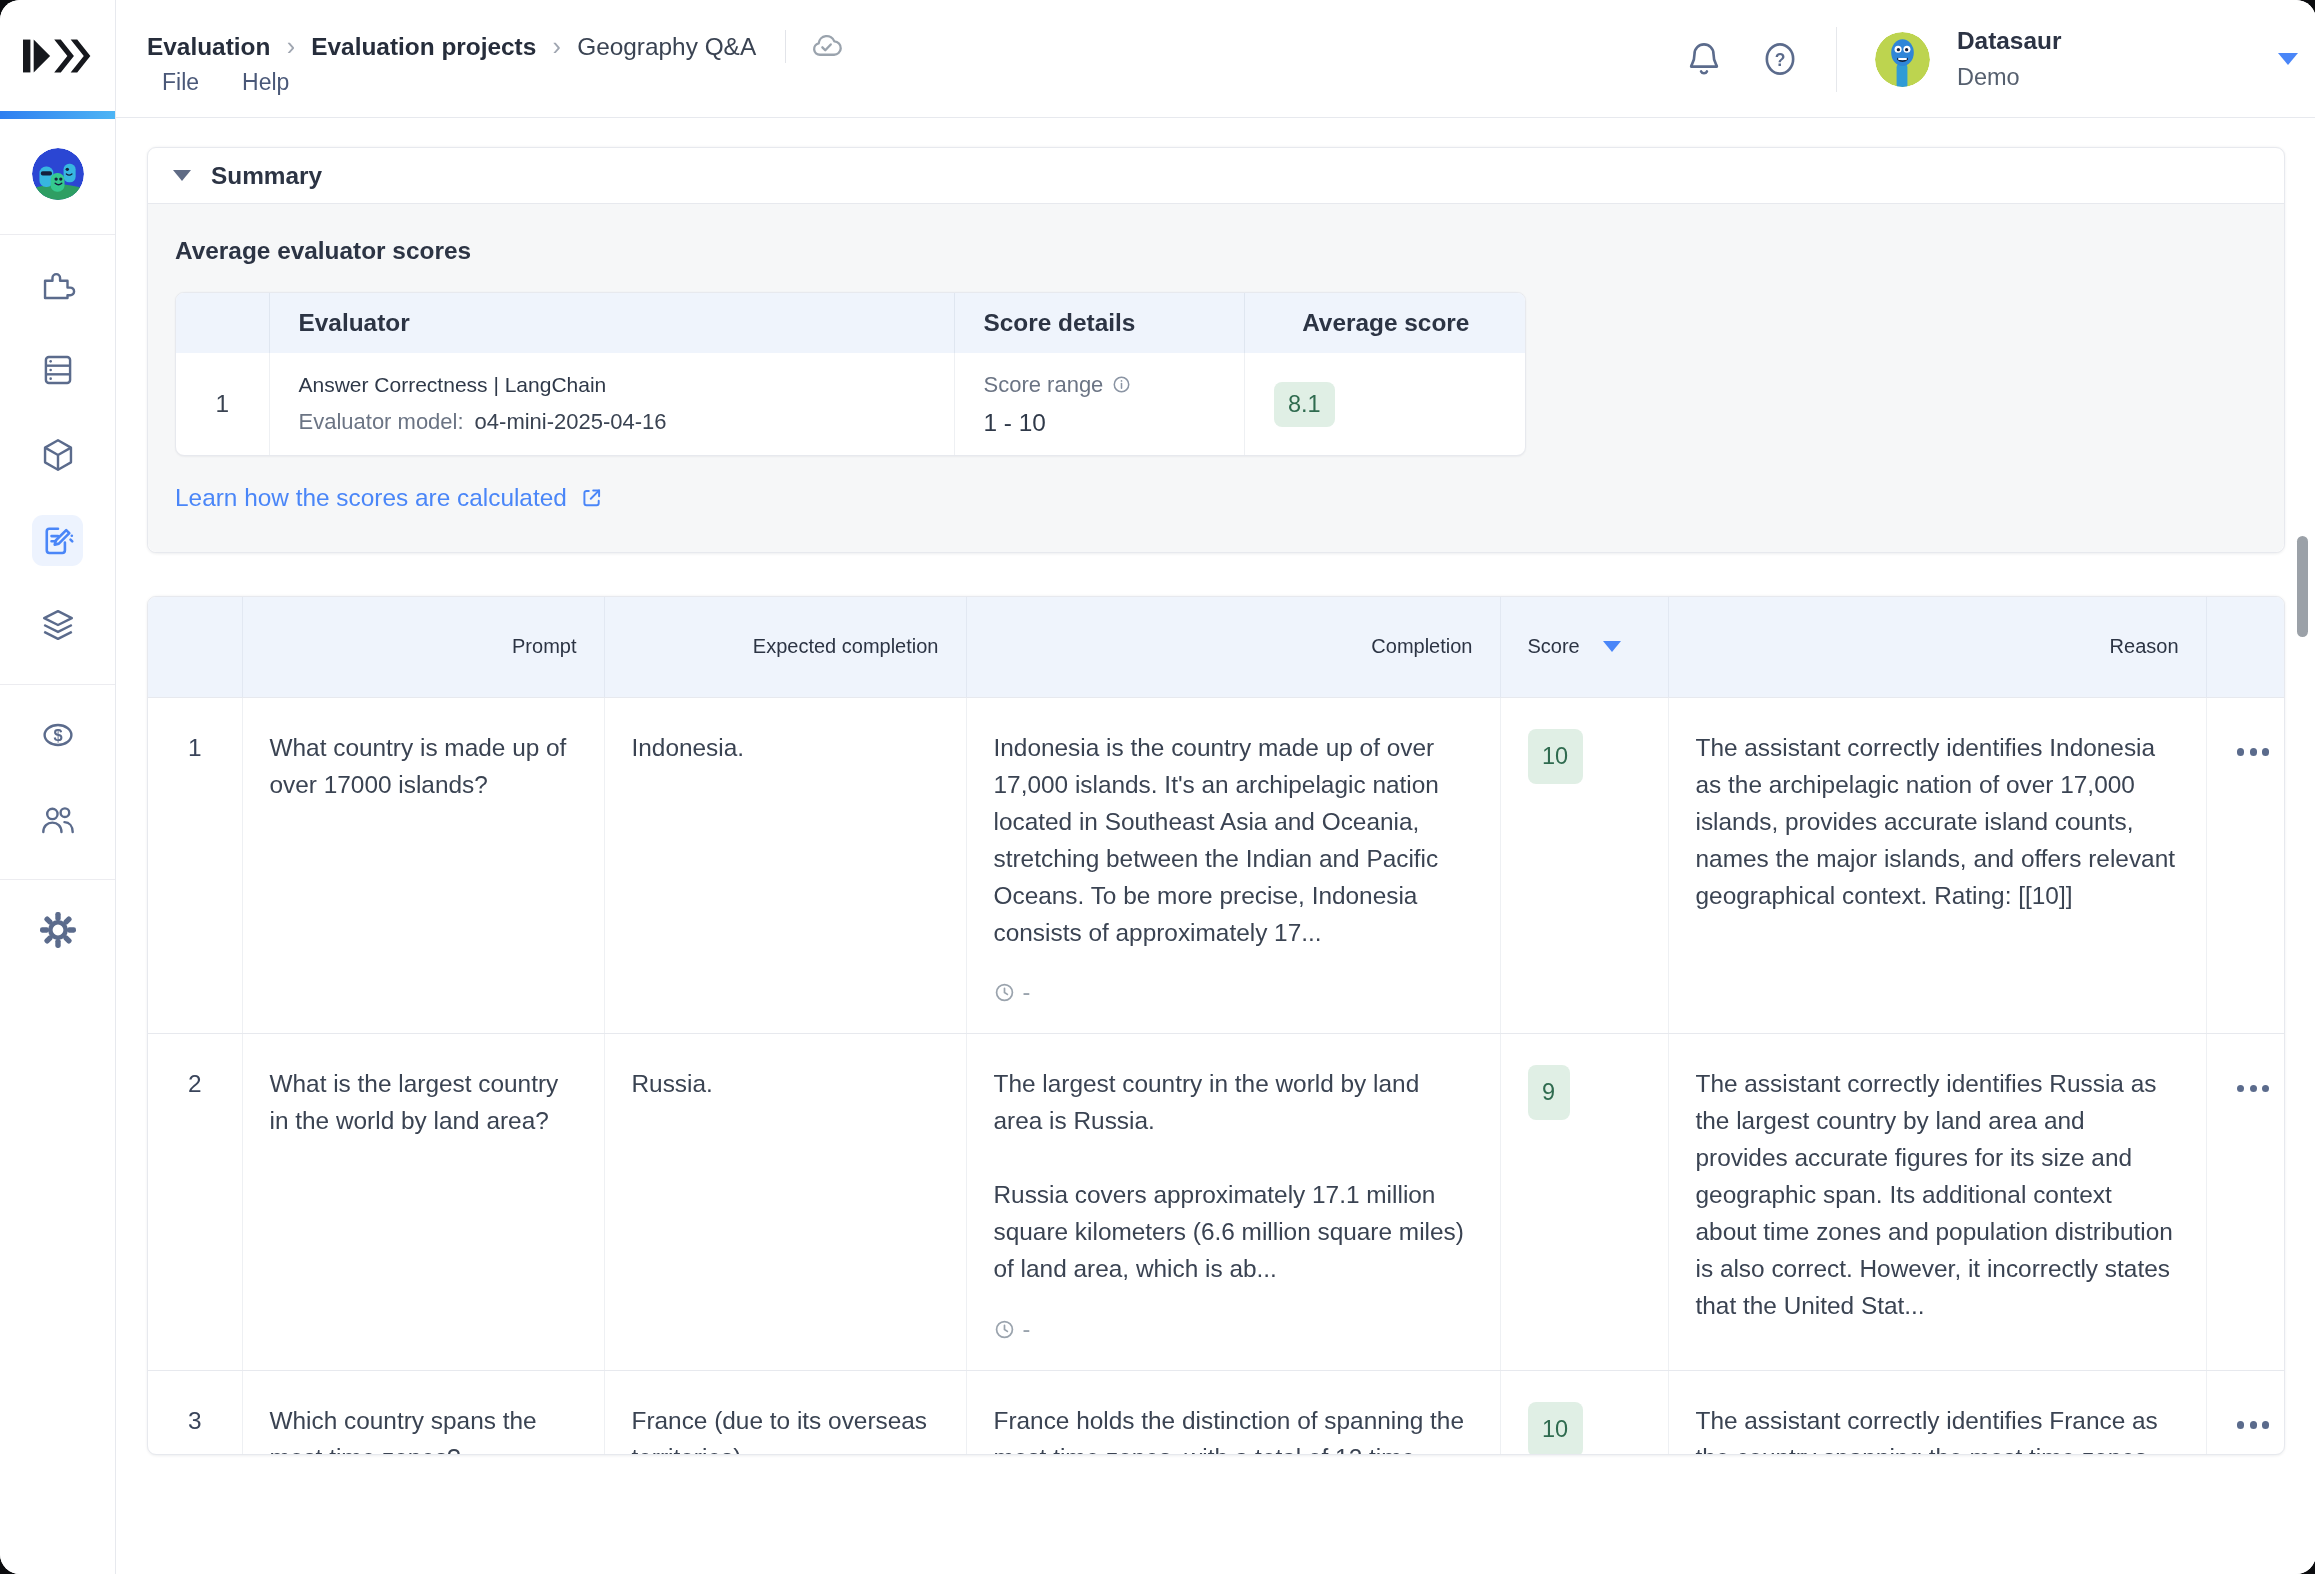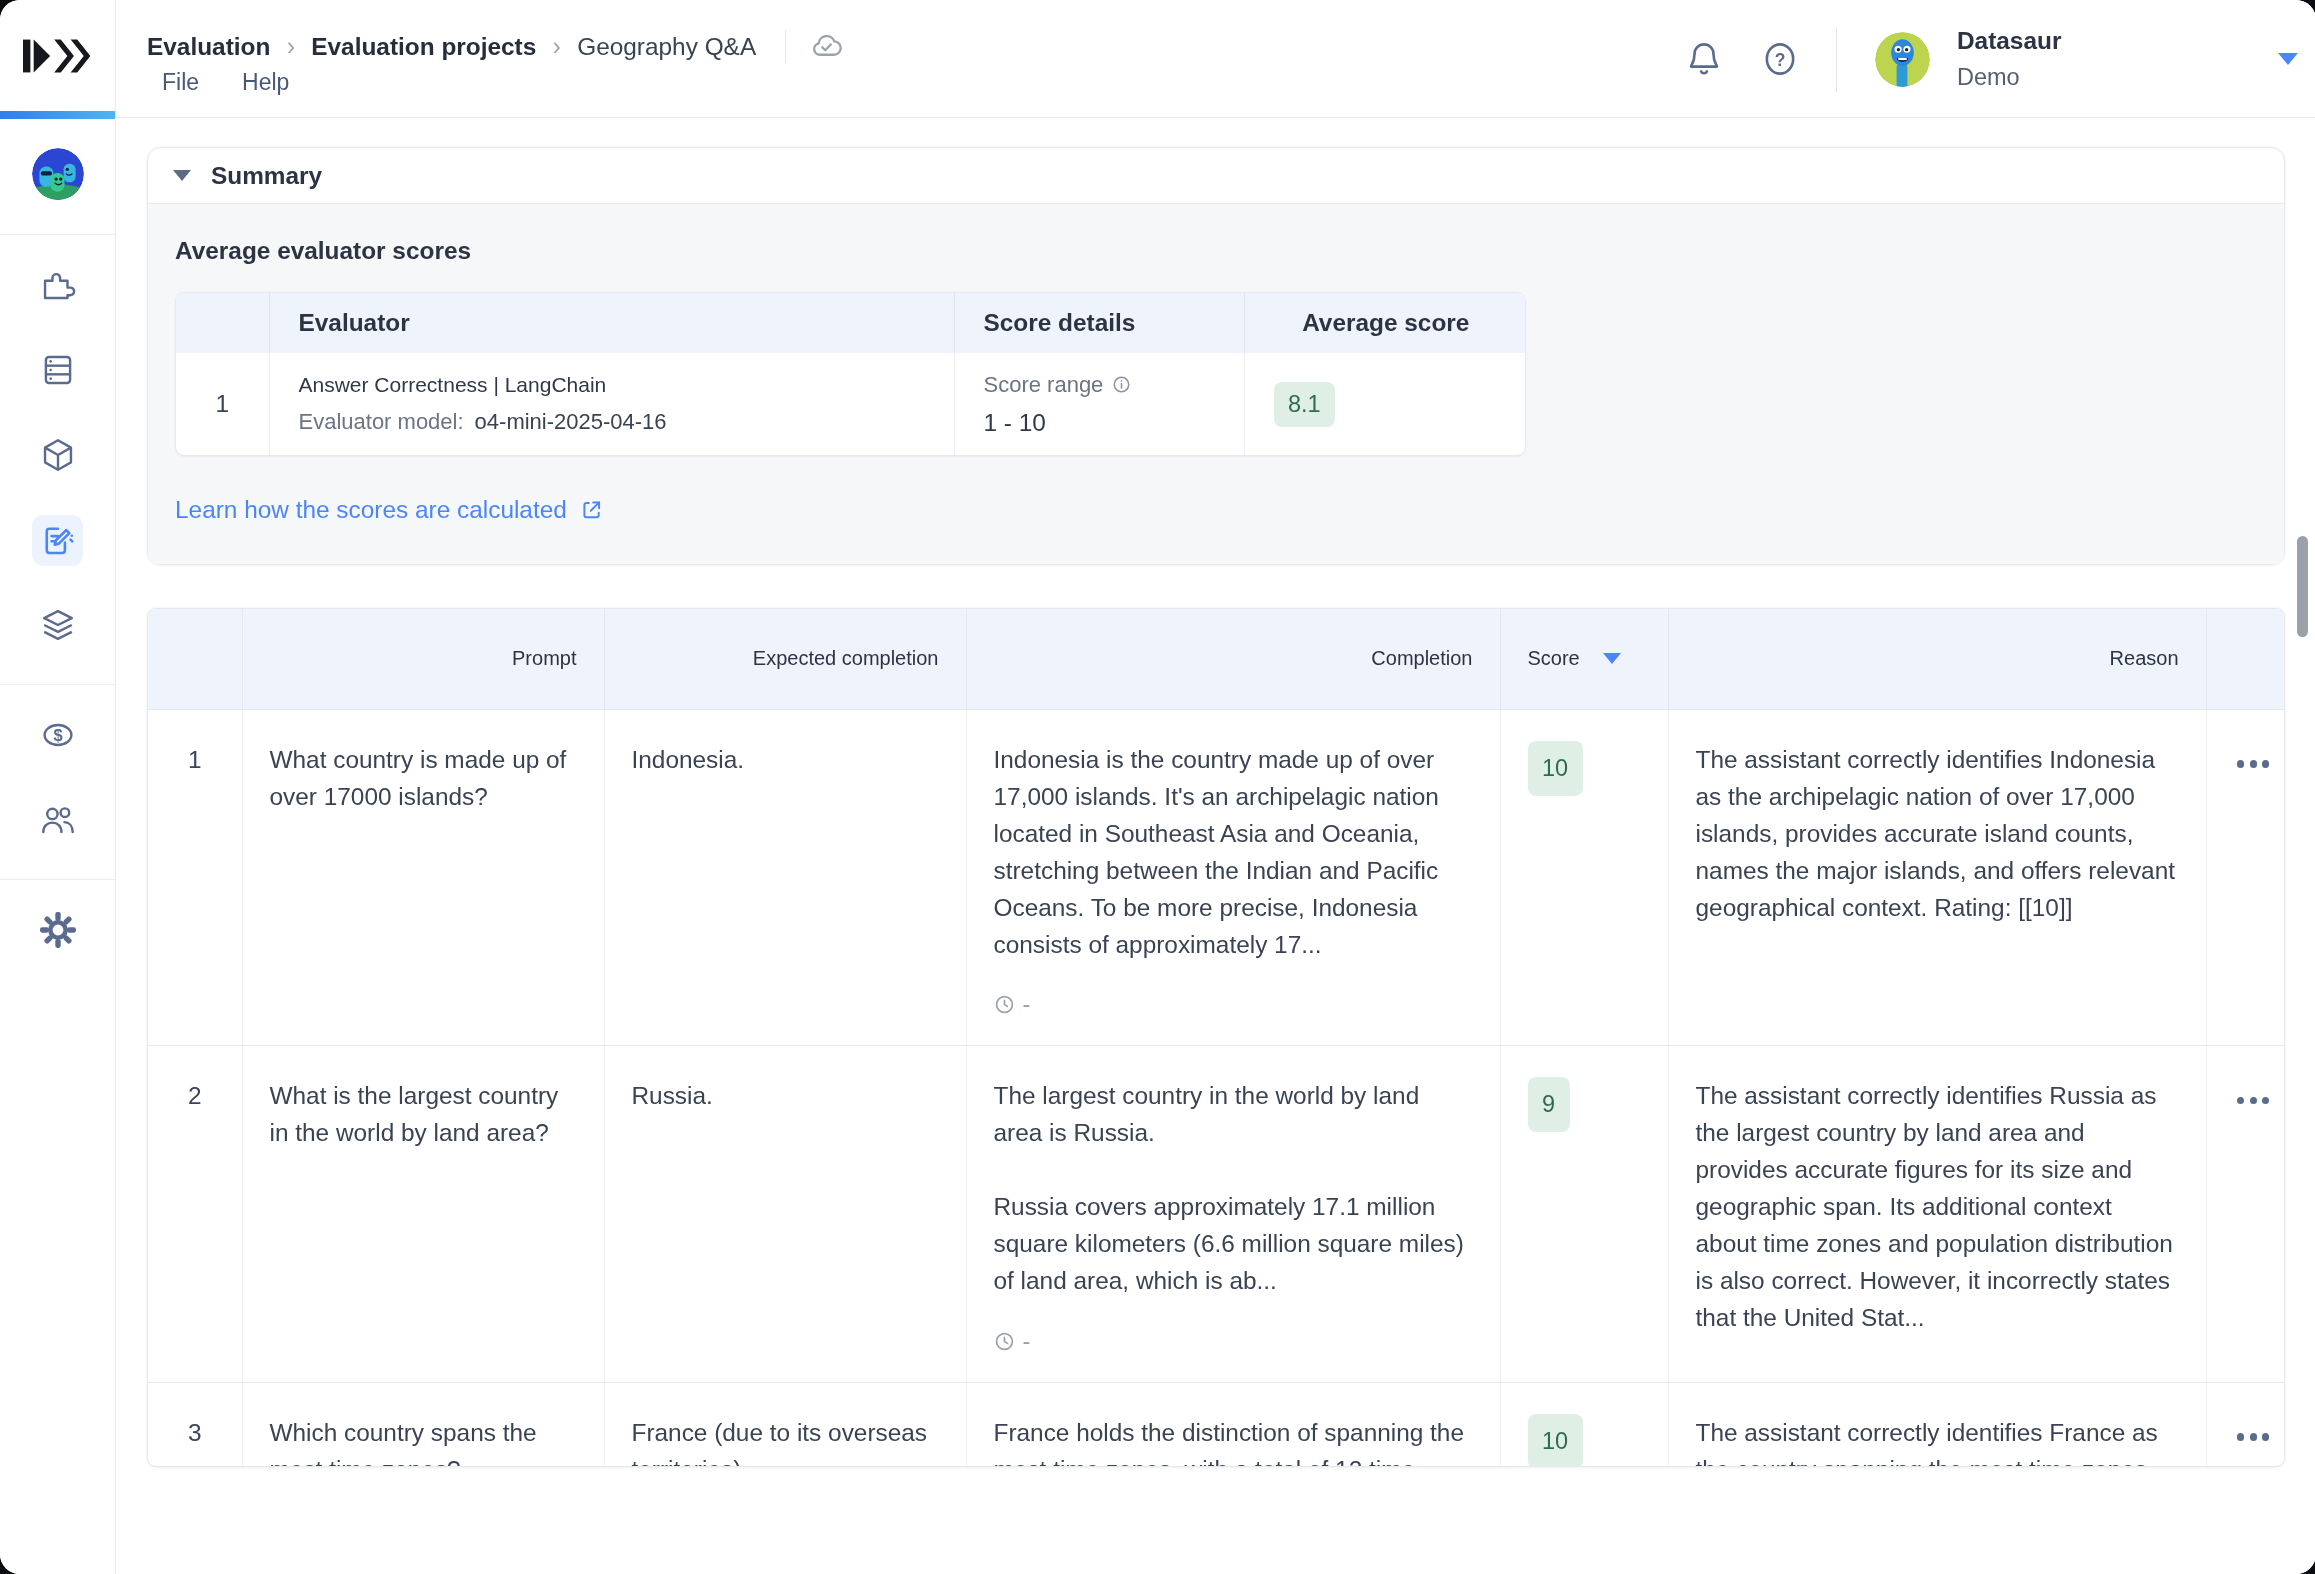--- a/index.html
+++ b/index.html
@@ -39,21 +39,21 @@
   .user-menu{display:flex;align-items:center;width:423px;cursor:pointer;}
   .user-avatar{width:55px;height:55px;border-radius:50%;overflow:hidden;flex:none;}
   .user-names{margin-left:27px;}
   .user-name{font-size:24.4px;font-weight:bold;color:#2c3344;}
   .user-sub{font-size:23.5px;color:#555f6e;margin-top:8.1px;}
   .caret-down{margin-left:auto;width:0;height:0;border-left:10px solid transparent;border-right:10px solid transparent;border-top:12.7px solid var(--accent);}
 
   
   .main{position:absolute;left:116px;top:118px;right:0;bottom:0;background:#fff;padding:0 31px;}
 
-  .summary-panel{margin-top:29px;border:0.9px solid var(--border);border-radius:14px;box-shadow:0 0.9px 2.7px rgba(16,24,40,.07);background:#fff;}
+  .summary-panel{margin-top:29px;border:0.9px solid var(--border);border-radius:9px;box-shadow:0 0.9px 2.7px rgba(16,24,40,.07);background:#fff;}
   .summary-head{height:56px;display:flex;align-items:center;gap:20px;padding:0 25px;cursor:pointer;border-bottom:0.9px solid var(--border);}
   .tri-down{width:0;height:0;border-left:9px solid transparent;border-right:9px solid transparent;border-top:11.8px solid #5f6b85;}
   .summary-title{font-size:24.4px;font-weight:bold;color:#2c3444;}
   .summary-body{background:var(--panel-bg);padding:33px 27px 40px;border-radius:0 0 9px 9px;}
   .section-title{font-size:24.4px;font-weight:bold;color:#2c3444;margin-bottom:27px;}
 
   .eval-card{width:1351px;background:#fff;border:0.9px solid var(--border);border-radius:9px;overflow:hidden;box-shadow:0 0.9px 1.8px rgba(16,24,40,.05);}
   table{border-collapse:collapse;width:100%;table-layout:fixed;}
   .eval-table thead th{height:60px;background:var(--thead-bg);font-size:24.4px;font-weight:bold;color:#2c3444;text-align:left;padding:0 29px;border-right:0.9px solid rgba(210,218,230,.55);}
   .eval-table thead th:last-child{border-right:none;}
@@ -61,21 +61,21 @@
   .eval-table td{height:102px;vertical-align:middle;padding:16.3px 29px;border-right:0.9px solid #eef0f3;font-size:24.4px;color:#3a4352;}
   .eval-table td:last-child{border-right:none;}
   .eval-table td.idx{text-align:center;padding:16.3px 7.2px;}
   .eval-name{font-size:21px;color:#2f3949;}
   .eval-model{margin-top:12.7px;font-size:22px;color:#6b7484;}
   .eval-model b{font-weight:normal;color:#3a4352;margin-left:11px;}
   .range-label{display:flex;align-items:center;gap:9px;font-size:22px;color:#6b7484;}
   .range-value{margin-top:11px;font-size:24.4px;color:#2f3949;}
   .badge{display:inline-block;background:var(--badge-bg);color:var(--badge-text);font-size:23.5px;padding:9px 14.5px;border-radius:8.1px;}
 
-  .learn-link{margin-top:40px;display:inline-flex;align-items:center;gap:12.7px;color:var(--link);font-size:24.4px;cursor:pointer;}
+  .learn-link{margin-top:28px;display:inline-flex;align-items:center;gap:12.7px;color:var(--link);font-size:24.4px;cursor:pointer;}
 
   
   .results-panel{margin-top:43px;height:859px;overflow:hidden;border:0.9px solid var(--border);border-radius:9px;box-shadow:0 0.9px 2.7px rgba(16,24,40,.07);background:#fff;}
   .results-table thead th{height:100px;background:var(--thead-bg);font-size:20px;font-weight:normal;color:#2c3444;text-align:right;padding:0 27px;vertical-align:middle;border-bottom:0.9px solid var(--border);border-right:0.9px solid rgba(210,218,230,.45);}
   .results-table thead th:last-child{border-right:none;}
   .results-table tbody td{vertical-align:top;padding:31px 27px 22px;border-bottom:0.9px solid var(--border);border-right:0.9px solid #eef0f3;font-size:24.4px;line-height:37px;color:#3a4352;}
   .results-table tbody td:last-child{border-right:none;}
   .results-table tbody tr:nth-child(1){height:324px;}
   .results-table tbody tr:nth-child(2){height:317px;}
   .results-table td.idx{text-align:center;color:#39445a;}

